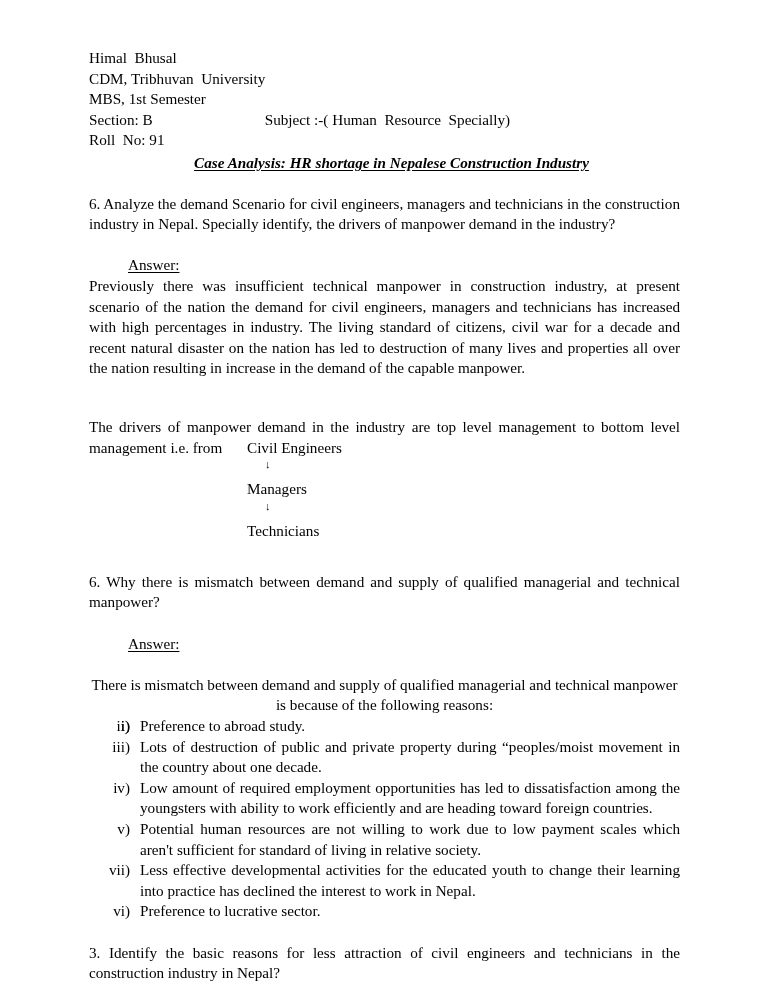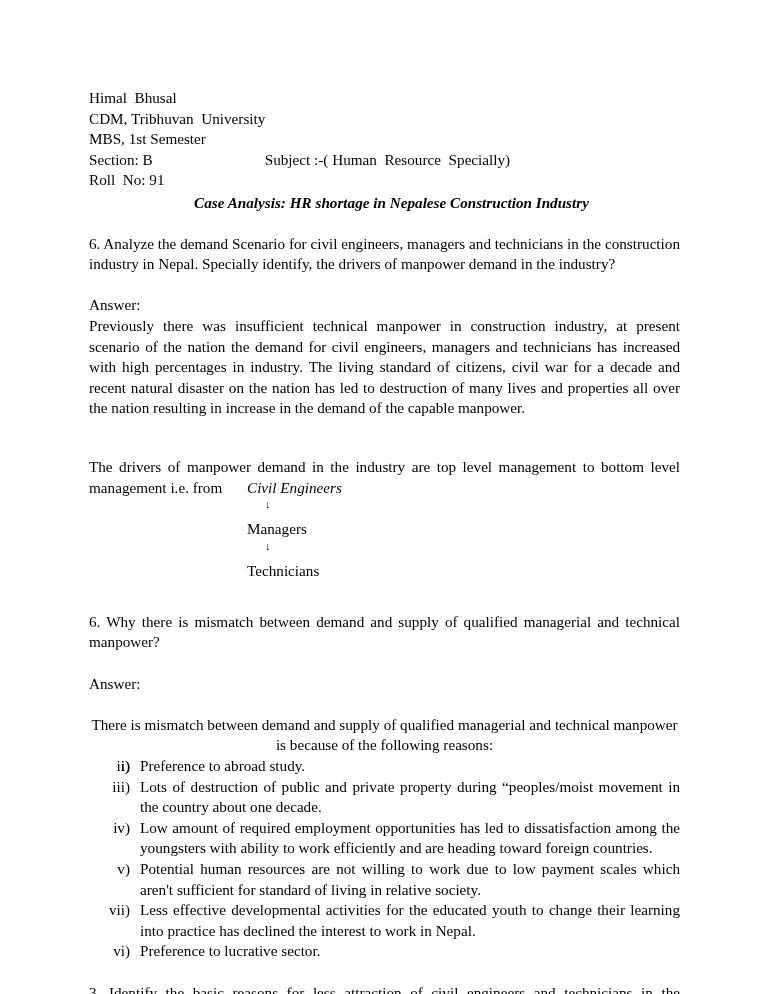--- a/index.html
+++ b/index.html
@@ -14,21 +14,21 @@
     font-family: "Liberation Serif", "DejaVu Serif", serif;
     color: #000000;
     -webkit-font-smoothing: none;
   }
   .page {
     position: relative;
     width: 768px;
     height: 994px;
     background: #ffffff;
     box-sizing: border-box;
-    padding: 88px 88px 0 89px;
+    padding: 48px 88px 0 89px;
   }
   .content {
     width: 591px;
   }
   
   .header-line {
     font-size: 15.2px;
     line-height: 20.6px;
     white-space: pre;
   }
@@ -37,20 +37,21 @@
     width: 112px;
   }
   
   .doc-title {
     margin-top: 1px;
     text-align: center;
     font-size: 15.2px;
     line-height: 21px;
     font-weight: bold;
     font-style: italic;
+    text-decoration: underline;
     text-underline-offset: 2px;
     padding-left: 14px;
   }
   
   p.para {
     margin: 0;
     font-size: 15.2px;
     line-height: 20.6px;
     text-align: justify;
     text-justify: inter-word;
@@ -63,21 +64,23 @@
   }
   .spacer-half {
     height: 10px;
   }
   .answer-label {
     margin: 0;
     font-size: 15.2px;
     line-height: 20.6px;
   }
   .answer-label span {
+    text-decoration: underline;
     text-underline-offset: 2px;
+    margin-left: 39px;
   }
   
   .flow {
     position: relative;
     font-size: 15.2px;
     line-height: 20.6px;
     margin-top: 38px;
   }
   .flow-node {
     padding-left: 158px;
@@ -132,21 +135,21 @@
 
     <div class="spacer-line"></div>
 
     <p class="para">6. Analyze the demand Scenario for civil engineers, managers and technicians in the construction industry in Nepal. Specially  identify,  the drivers  of manpower demand in the industry?</p>
     <div class="spacer-line"></div>
     <p class="answer-label"><span>Answer:</span></p>
     <p class="para">Previously  there  was  insufficient  technical  manpower  in  construction  industry,  at  present scenario of the nation the demand for civil engineers, managers and technicians has increased with high percentages in industry. The living standard of citizens, civil war for a decade and recent natural disaster on the nation has led to destruction of many lives and properties all over the nation  resulting  in increase  in the demand  of the capable  manpower.</p>
 
     <div class="flow">
       <p class="para">The  drivers  of  manpower  demand  in  the  industry  are  top  level  management  to  bottom  level management  i.e. from</p>
-      <div class="flow-node" style="margin-top:-20.6px; padding-left:158px;font-style:italic;">Civil  Engineers</div>
+      <div class="flow-node" style="margin-top:-20.6px; padding-left:158px;">Civil  Engineers</div>
       <div class="flow-arrow">↓</div>
       <div class="flow-gap"></div>
       <div class="flow-node">Managers</div>
       <div class="flow-arrow">↓</div>
       <div class="flow-gap"></div>
       <div class="flow-node">Technicians</div>
     </div>
 
     <div class="spacer-line"></div>
     <div class="spacer-half"></div>

